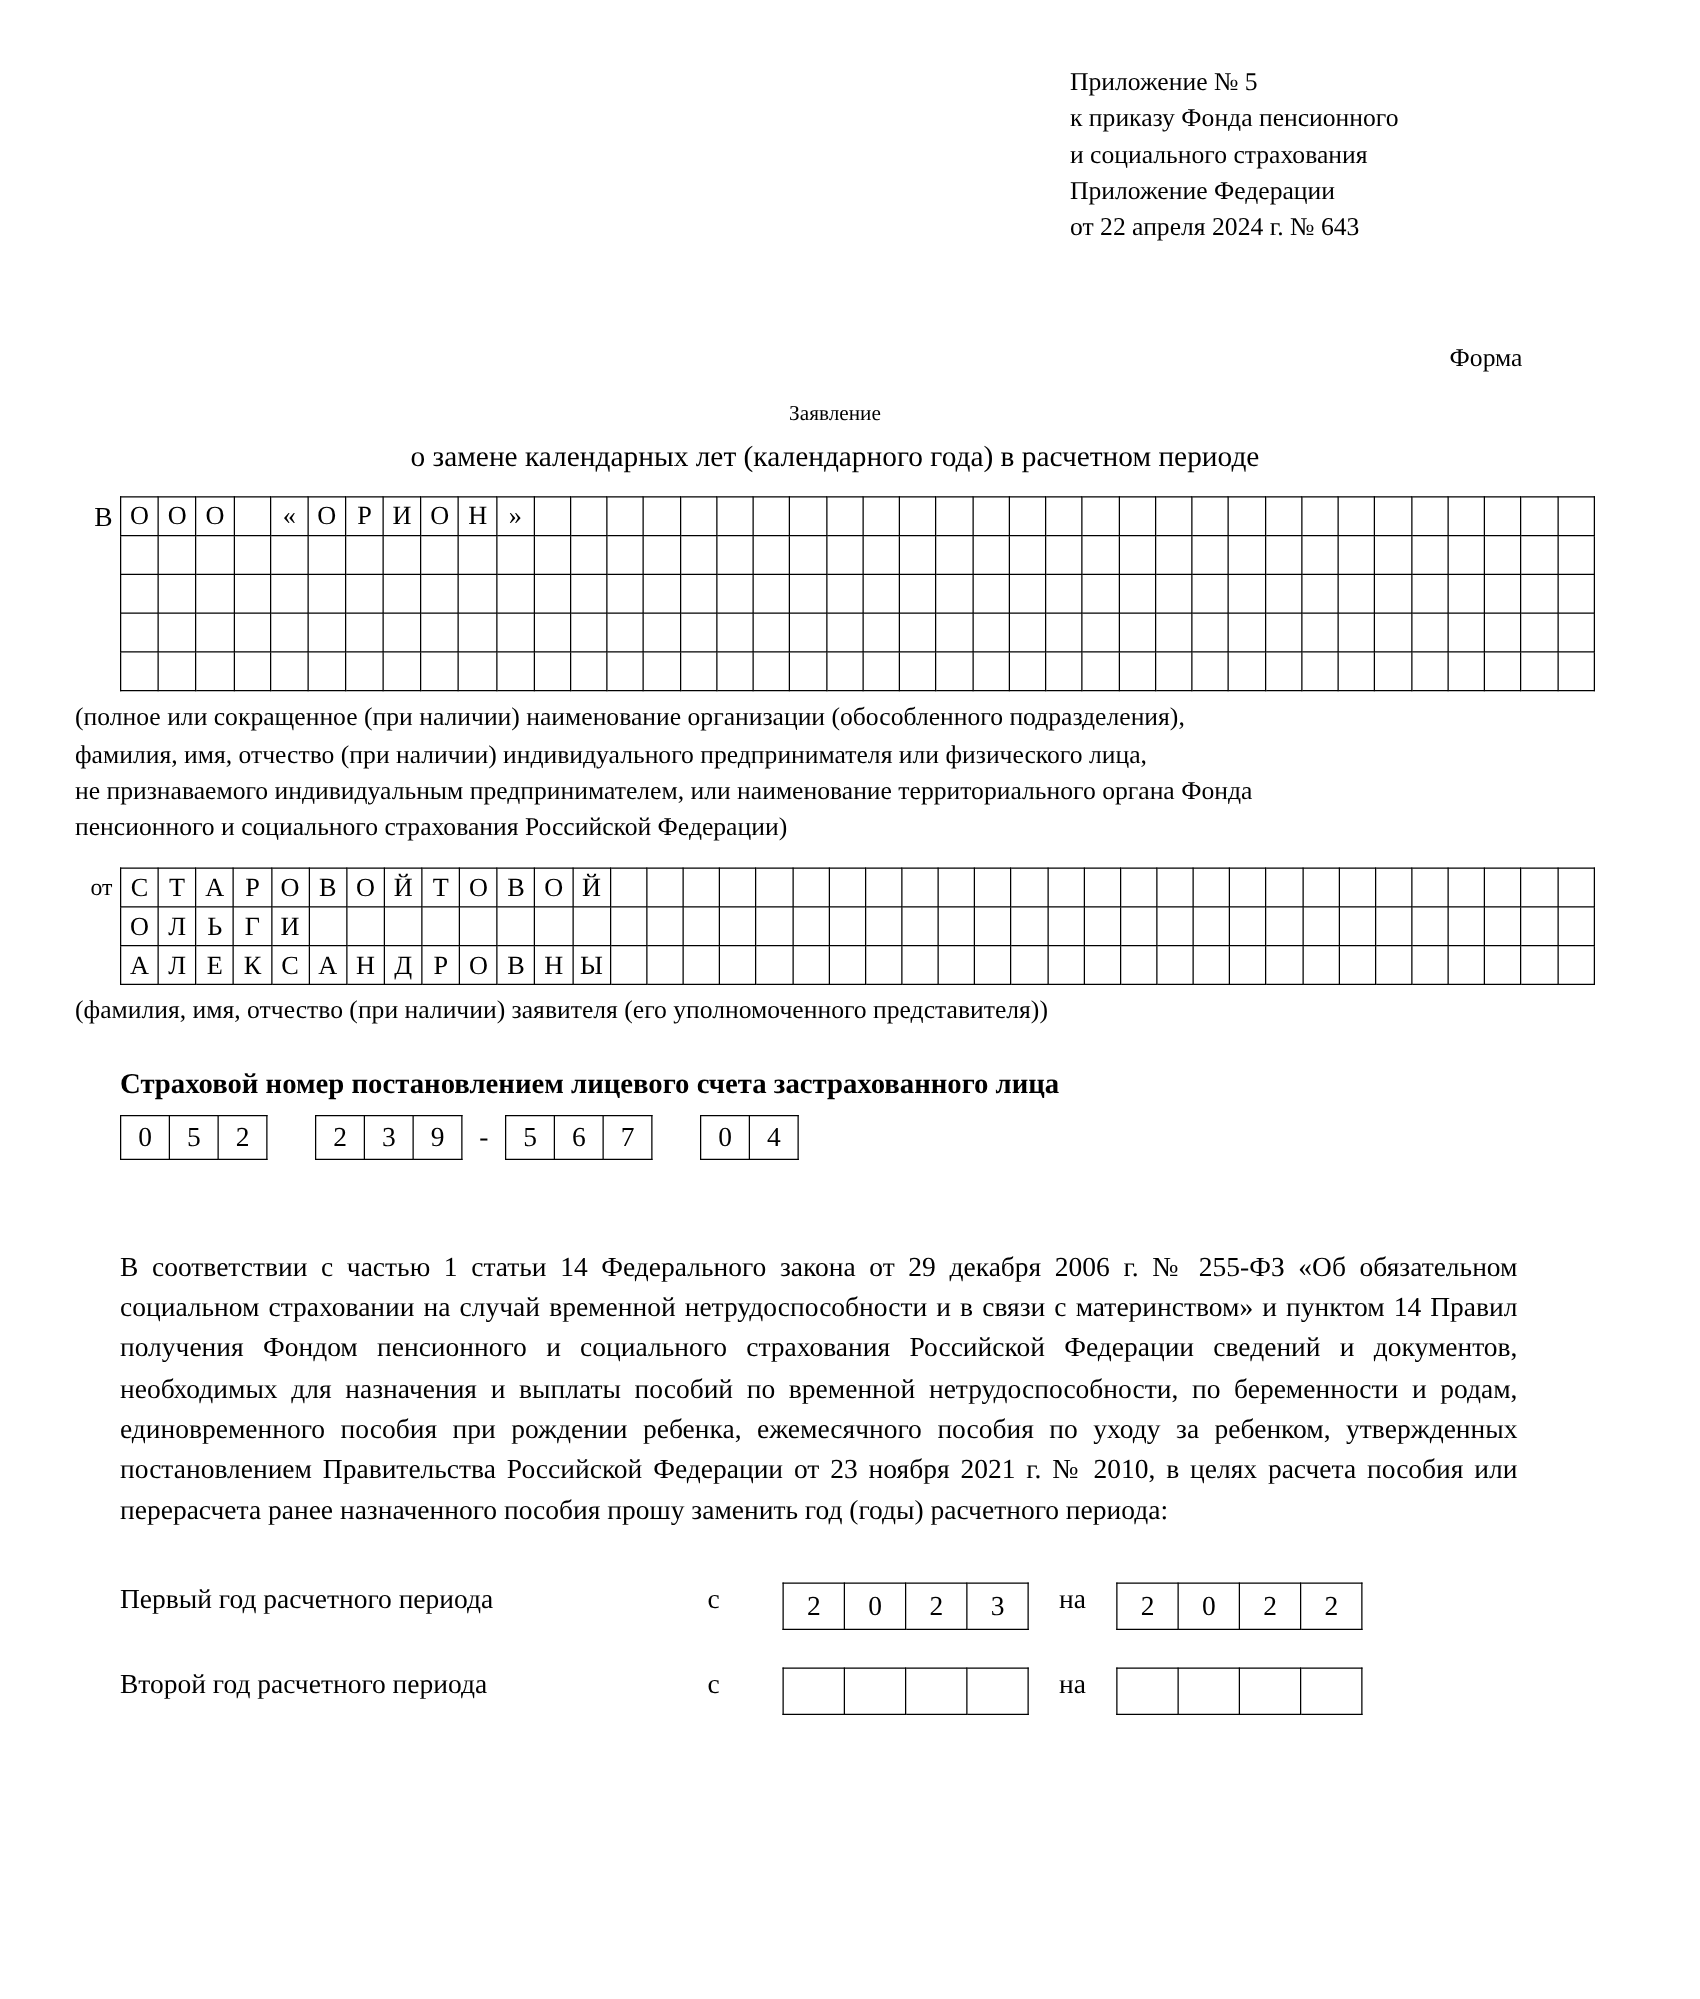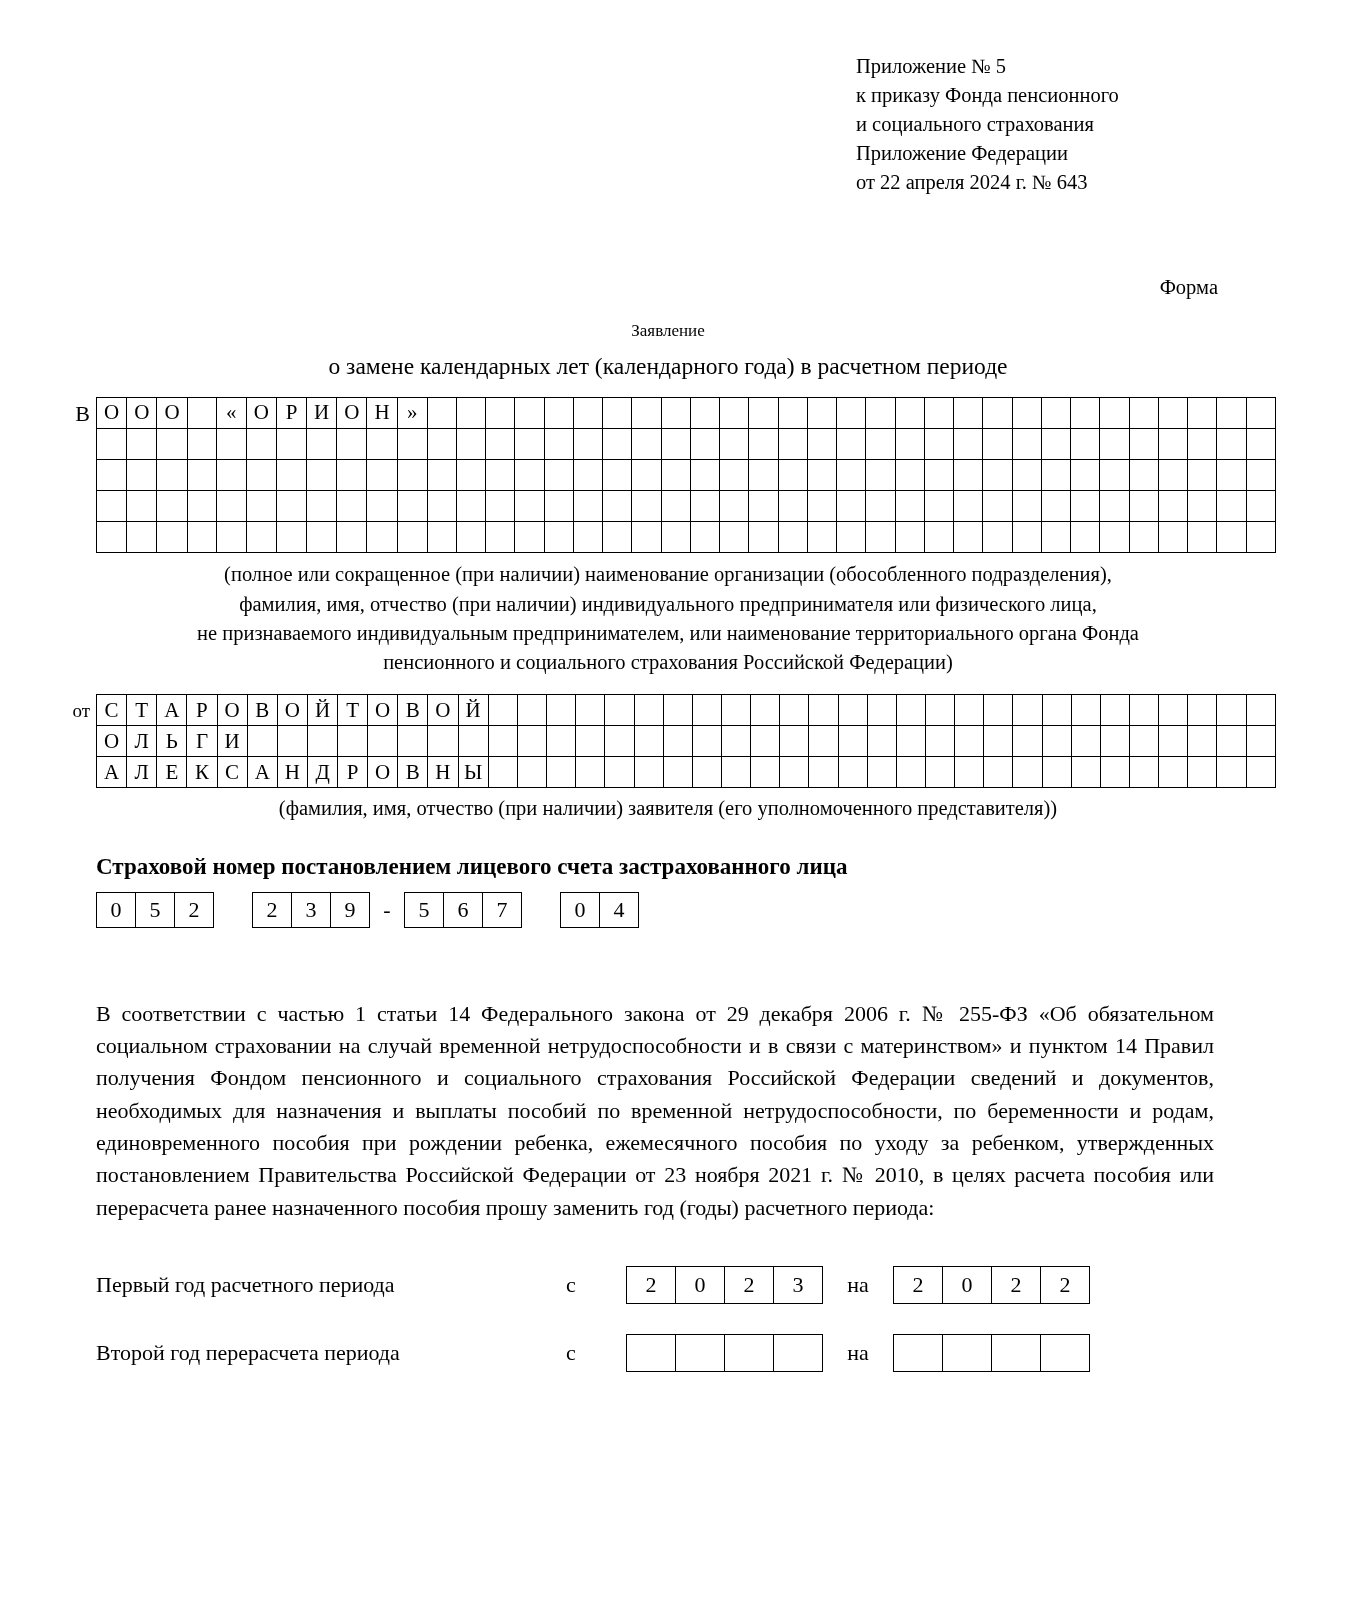--- a/index.html
+++ b/index.html
@@ -81,21 +81,20 @@
     text-align: center;
     vertical-align: middle;
     font-size: 21px;
     line-height: 1;
     padding: 0;
     font-family: "Liberation Serif", serif;
   }
 
   
   .caption {
-    text-align: center;
     font-size: 20.5px;
     line-height: 1.42;
     margin-top: 7px;
   }
   .caption.small-gap { margin-top: 6px; }
 
   
   .snils-title {
     font-weight: bold;
     font-size: 23px;
@@ -133,21 +132,20 @@
     font-size: 22px;
     line-height: 1.47;
     text-align: justify;
   }
   .body-text p { margin: 0; }
 
   
   .years-block { margin-top: 42px; margin-left: 36px; }
   .year-row {
     display: flex;
-    align-items: center;
     margin-top: 30px;
   }
   .year-row:first-child { margin-top: 0; }
   .year-label {
     font-size: 22px;
     width: 470px;
     flex: 0 0 auto;
   }
   .year-prep {
     font-size: 22px;
@@ -615,21 +613,21 @@
             <tr id="y1-to">
               <td>2</td>
               <td>0</td>
               <td>2</td>
               <td>2</td>
             </tr>
           </tbody>
         </table>
     </div>
     <div class="year-row">
-      <div class="year-label">Второй год перерасчета периода</div>
+      <div class="year-label">Второй год расчетного периода</div>
       <div class="year-prep">с</div>
       <table class="year-grid">
           <tbody>
             <tr id="y2-from">
               <td></td>
               <td></td>
               <td></td>
               <td></td>
             </tr>
           </tbody>

